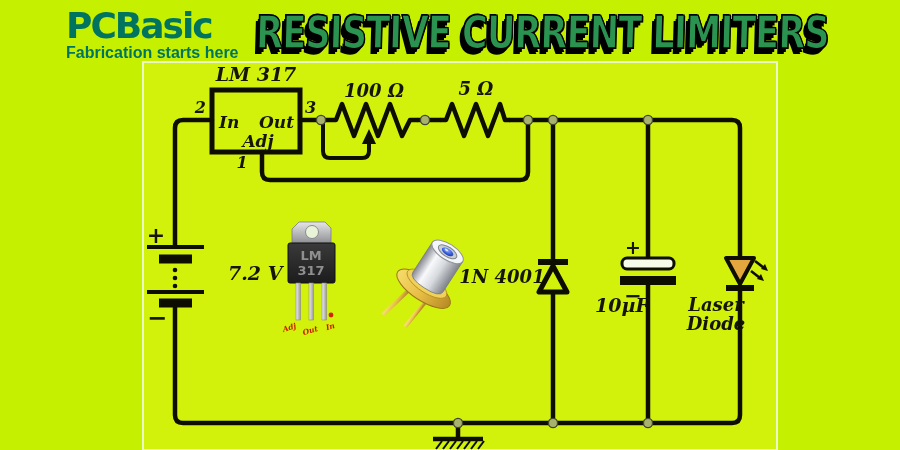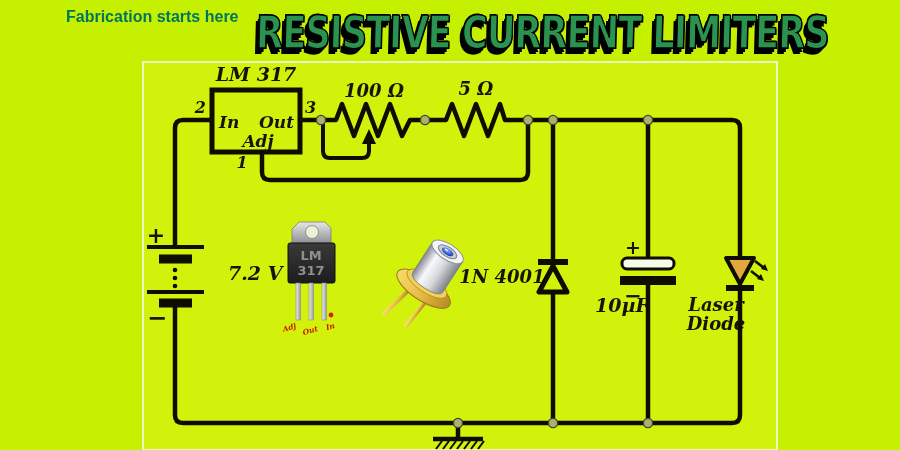--- a/index.html
+++ b/index.html
@@ -30,20 +30,21 @@
   .clabel{font-weight:bold;font-style:italic;fill:#151505;}
   .redlabel{font-weight:bold;font-style:italic;fill:#cc1a00;font-size:7.5px;}
   .pkgtext{font-family:"DejaVu Sans",sans-serif;font-weight:bold;fill:#8f8f8f;font-size:13px;font-style:normal;}
 </style>
 </head>
 <body>
 
 <div class="stage">
 
   <div class="logo">
+    <div class="logo-brand">PCBasic</div>
     <div class="logo-tagline">Fabrication starts here</div>
   </div>
 
   <div class="title">RESISTIVE CURRENT LIMITERS</div>
 
   <svg class="panel-layer" width="900" height="450" viewBox="0 0 900 450">
     <defs>
       <linearGradient id="tabGrad" x1="0" y1="0" x2="0" y2="1">
         <stop offset="0" stop-color="#e6e6e6"></stop>
           <stop offset="1" stop-color="#8f9094"></stop>

